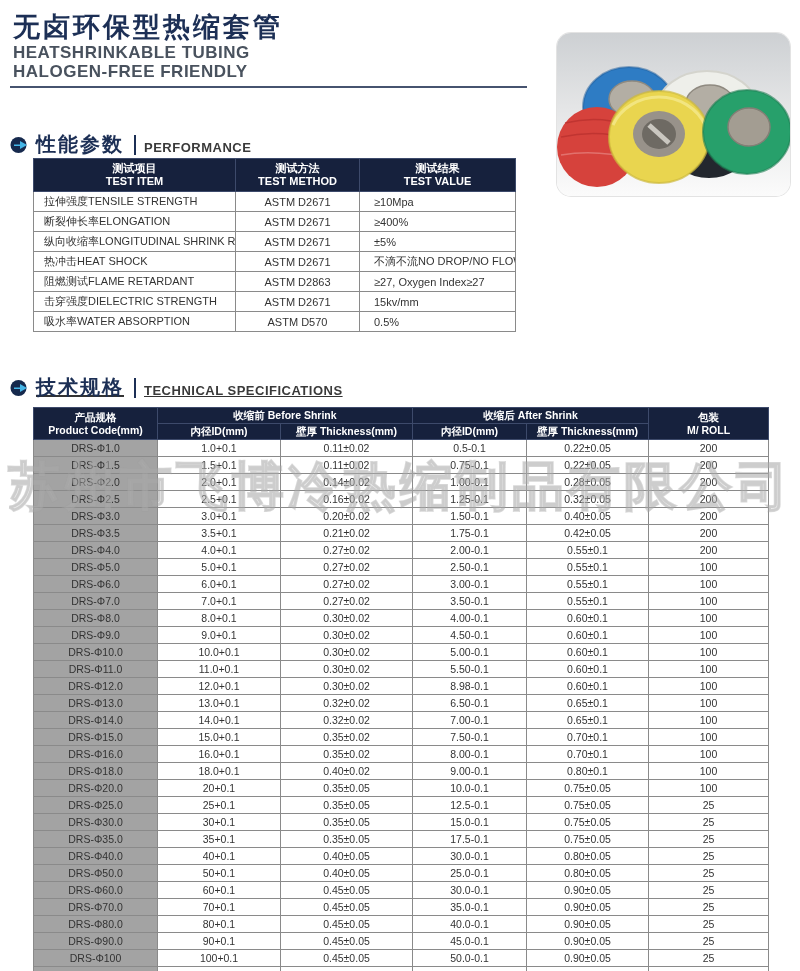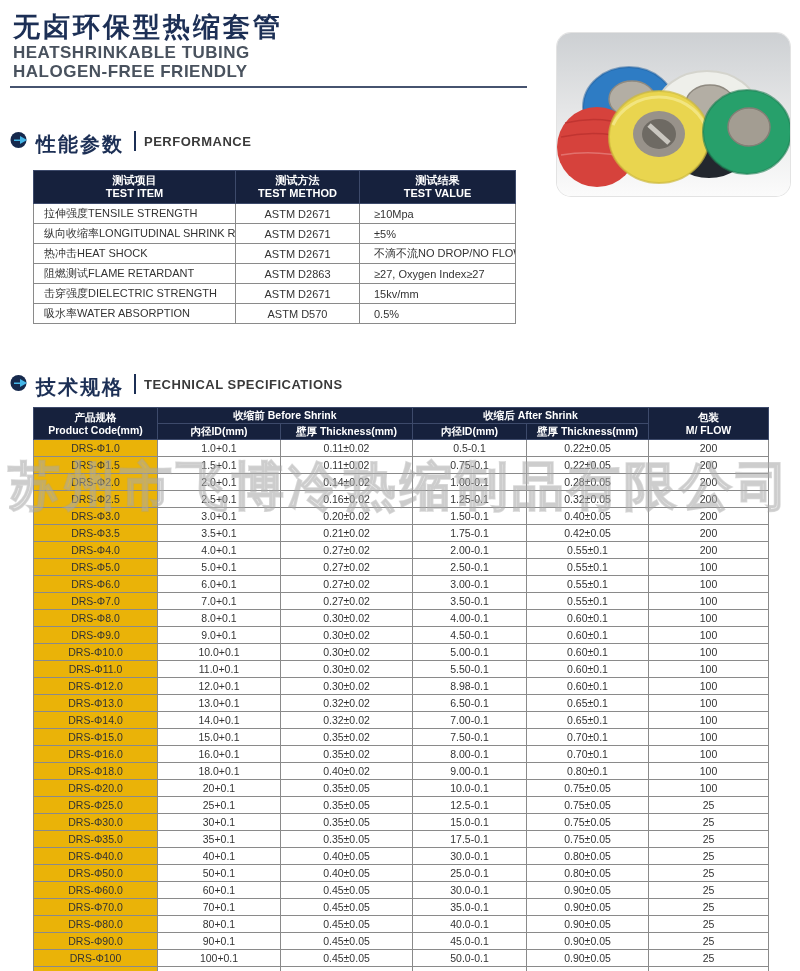--- a/index.html
+++ b/index.html
@@ -12,41 +12,41 @@
   .title-cn{font-size:27px;font-weight:bold;color:#1c2f55;letter-spacing:3px;line-height:30px;}
   .title-en{font-size:17px;font-weight:600;color:#49525e;letter-spacing:.5px;line-height:17px;margin-top:2px;}
   .hr-line{position:absolute;left:10px;top:86px;width:517px;height:2px;background:#46536f;}
   
   .photo{
     position:absolute;left:557px;top:33px;width:233px;height:163px;border-radius:14px;
     background:linear-gradient(180deg,#cdd0d3 0%,#e4e5e6 45%,#fbfbfb 100%);
     box-shadow:0 0 0 1px #e3e3e3;overflow:hidden;
   }
   
-  .sect{position:absolute;left:10px;display:flex;}
+  .sect{position:absolute;left:10px;display:flex;align-items:center;}
   .sect-icon{width:18px;height:18px;margin-right:8px;flex:0 0 auto;}
   .sect-cn{font-size:20px;font-weight:bold;color:#1c2f55;letter-spacing:2px;}
   .sect-div{width:2px;height:20px;background:#1c2f55;margin:0 8px 0 10px;}
   .sect-en{font-size:13px;font-weight:bold;color:#3a3a3a;letter-spacing:.5px;position:relative;top:3px;}
   
   table{border-collapse:collapse;table-layout:fixed;}
   th,td{border:1px solid #8a8a8a;overflow:hidden;white-space:nowrap;}
   th{background:#16213d;color:#fff;font-weight:bold;border-color:#3d4a6b;}
   
-  .perf{position:absolute;left:33px;top:170px;width:482px;border:1px solid #444;}
+  .perf{position:absolute;left:33px;top:158px;width:482px;border:1px solid #444;}
   .perf th{font-size:11px;line-height:13px;padding:3px 2px;text-align:center;}
   .perf td{font-size:11px;height:17px;color:#333;}
   .perf td.pc0{text-align:left;padding-left:10px;}
   .perf td.pc1{text-align:center;}
   .perf td.pc2{text-align:left;padding-left:14px;}
   
   .spec{position:absolute;left:33px;top:407px;width:735px;border:1px solid #444;}
   .spec th{font-size:10.5px;line-height:13px;padding:1px 10px;text-align:center;}
   .spec td{font-size:10.5px;height:14px;line-height:14px;text-align:center;color:#333;}
-  .spec td.sc0{background:#eab308;}
+  .spec td.sc0{background:#a3a3a3;}
   
   .watermark{
     position:absolute;left:0;right:0;top:452px;text-align:center;white-space:nowrap;
     font-size:52px;font-weight:bold;letter-spacing:4px;
     color:rgba(190,190,190,.30);
     -webkit-text-stroke:1.5px rgba(160,160,160,.40);
     pointer-events:none;z-index:5;
   }
 </style>
 </head>
@@ -127,20 +127,25 @@
         </th>
       </tr>
     </thead>
     <tbody>
         <tr>
           <td class="pc0">拉伸强度TENSILE STRENGTH</td>
           <td class="pc1">ASTM D2671</td>
           <td class="pc2">≥10Mpa</td>
         </tr>
         <tr>
+          <td class="pc0">断裂伸长率ELONGATION</td>
+          <td class="pc1">ASTM D2671</td>
+          <td class="pc2">≥400%</td>
+        </tr>
+        <tr>
           <td class="pc0">纵向收缩率LONGITUDINAL SHRINK RATIO</td>
           <td class="pc1">ASTM D2671</td>
           <td class="pc2">±5%</td>
         </tr>
         <tr>
           <td class="pc0">热冲击HEAT SHOCK</td>
           <td class="pc1">ASTM D2671</td>
           <td class="pc2">不滴不流NO DROP/NO FLOW</td>
         </tr>
         <tr>
@@ -154,21 +159,21 @@
           <td class="pc2">15kv/mm</td>
         </tr>
         <tr>
           <td class="pc0">吸水率WATER ABSORPTION</td>
           <td class="pc1">ASTM D570</td>
           <td class="pc2">0.5%</td>
         </tr>
       </tbody>
   </table>
 
-  <div class="sect" style="top:374px;">
+  <div class="sect" style="top:374px;text-decoration:underline;">
     <svg class="sect-icon" viewBox="0 0 18 18" xmlns="http://www.w3.org/2000/svg">
       <circle cx="8.5" cy="9" r="8" fill="#16294d"></circle>
       <path d="M4 9 L10 9 L10 5.5 L17 9.5 L10 13.5 L10 10.5 L4 10.5 Z" fill="#45b6e8" transform="translate(0,-0.5)"></path>
     </svg>
     <span class="sect-cn">技术规格</span>
     <span class="sect-div"></span>
     <span class="sect-en">TECHNICAL SPECIFICATIONS</span>
   </div>
 
   <table class="spec">
@@ -183,21 +188,21 @@
     <thead>
       <tr>
         <th rowspan="2">
           <span>产品规格</span><br>
           <span>Product Code(mm)</span>
         </th>
         <th colspan="2">收缩前 Before Shrink</th>
         <th colspan="2">收缩后 After Shrink</th>
         <th rowspan="2">
           <span>包装</span><br>
-          <span>M/ FLOW</span>
+          <span>M/ ROLL</span>
         </th>
       </tr>
       <tr>
         <th>内径ID(mm)</th>
         <th>壁厚 Thickness(mm)</th>
         <th>内径ID(mm)</th>
         <th>壁厚 Thickness(mm)</th>
       </tr>
     </thead>
     <tbody>

